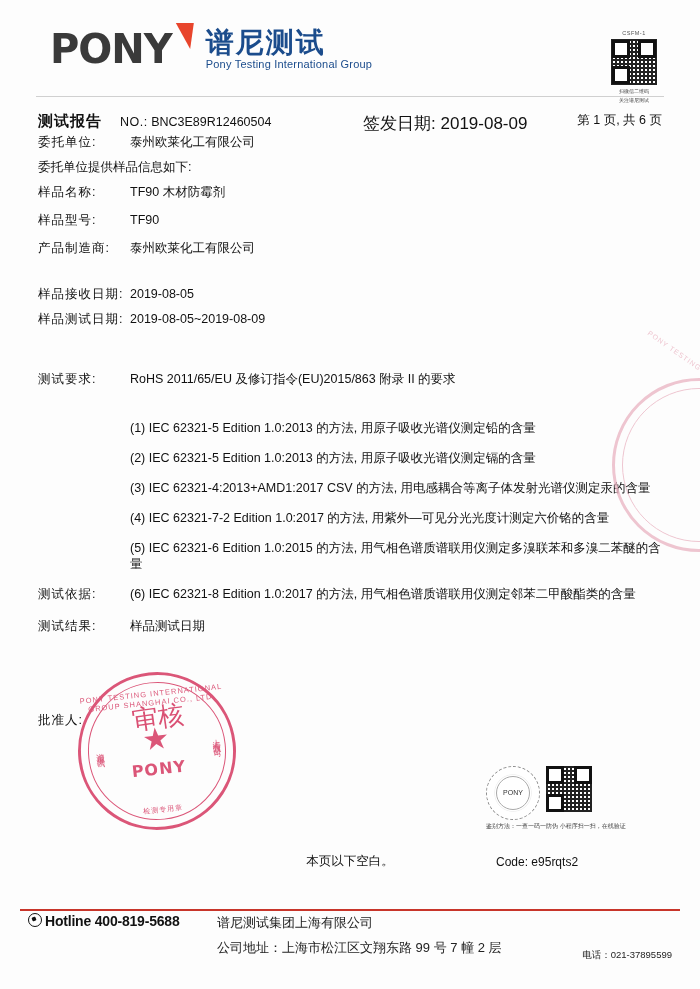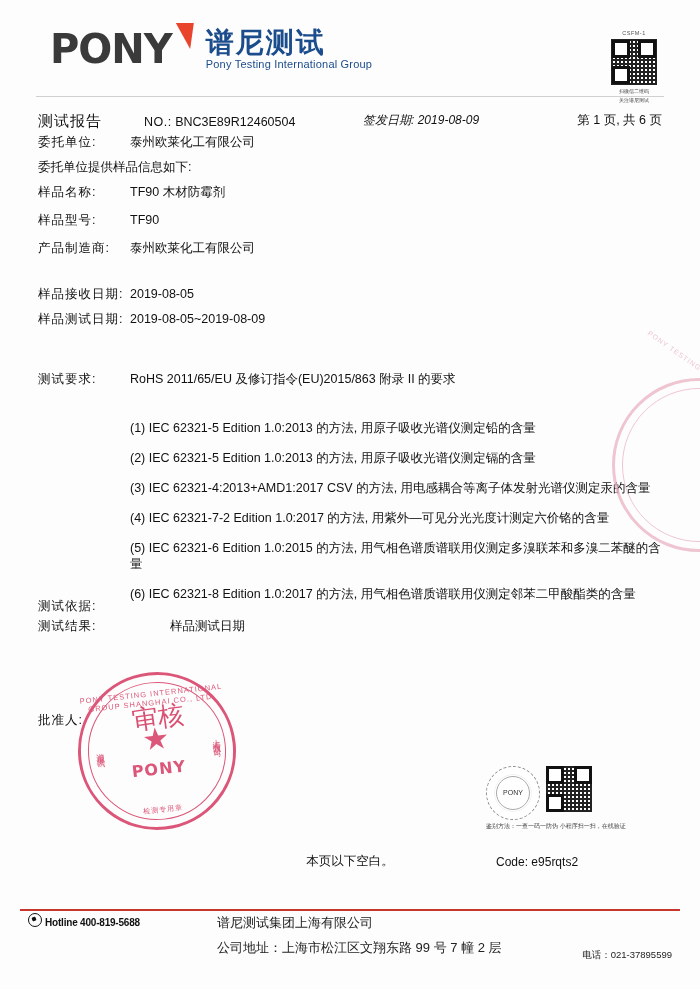--- a/index.html
+++ b/index.html
@@ -131,36 +131,35 @@
     position: absolute;
     top: 112px;
     left: 38px;
     right: 38px;
     display: flex;
     align-items: baseline;
   }
   .doc-title {
     font-family: "DejaVu Sans", sans-serif;
     font-size: 15px;
-    font-weight: normal;
+    font-weight: bold;
     color: #111;
     letter-spacing: 1px;
   }
   .doc-no {
     margin-left: 18px;
     font-size: 12.5px;
     color: #111;
   }
-  .doc-no .no-label { letter-spacing: 0.5px; margin-left: 24px; }
+  .doc-no .no-label { letter-spacing: 0.5px; }
   .issue-date {
     position: absolute;
     left: 325px;
-    font-size: 12px;
-    color: #111;
-    font-style: italic;
+    font-size: 17px;
+    color: #111;
   }
   .page-count {
     position: absolute;
     right: 0;
     font-size: 12.5px;
     color: #111;
   }
 
   
   .fields {
@@ -195,29 +194,28 @@
     align-items: flex-end;
   }
   .block .flabel { padding-top: 1px; }
   .block .bval { font-size: 12.5px; color: #111; }
   .basis-list .bitem {
     font-size: 12.5px;
     color: #111;
     margin-bottom: 13px;
     line-height: 1.35;
   }
-  .basis-list .bitem:last-child { margin-bottom: 12px; }
+  .basis-list .bitem:last-child { margin-bottom: 0; }
 
   
   .result-row {
     position: absolute;
     left: 38px;
     top: 618px;
     display: flex;
-    gap: 40px;
   }
   .approver-row {
     position: absolute;
     left: 38px;
     top: 712px;
     display: flex;
   }
   .blank-note {
     position: absolute;
     left: 0; right: 0;
@@ -413,21 +411,21 @@
     bottom: 12px;
     height: 66px;
   }
   .foot-left {
     position: absolute;
     left: 6px;
     top: 2px;
     width: 175px;
   }
   .hotline {
-    font-size: 10px;
+    font-size: 14px;
     font-weight: bold;
     color: #111;
     letter-spacing: -0.2px;
   }
   .hotline .phone-ico {
     display: inline-block;
     width: 12px; height: 12px;
     border: 1.5px solid #111;
     border-radius: 50%;
     position: relative;

